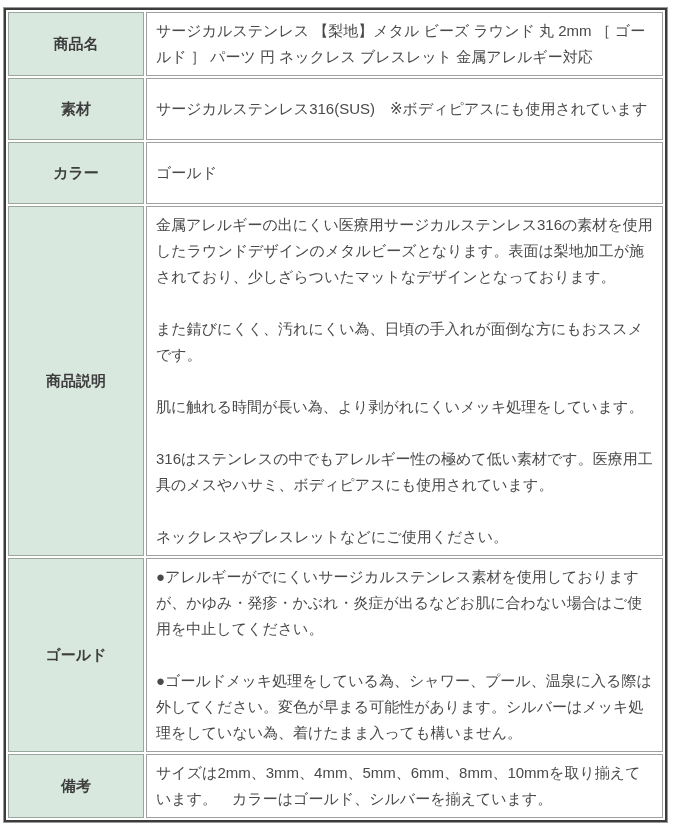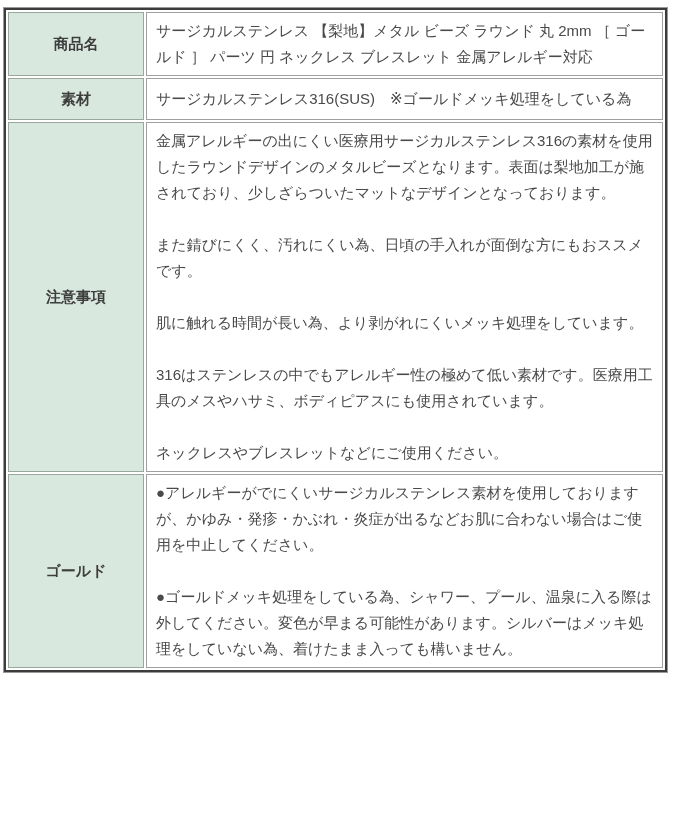--- a/index.html
+++ b/index.html
@@ -25,21 +25,21 @@
   table.spec th {
     width: 126px;
     background: #d9e8df;
     border: 1px solid #9ba69f;
     color: #3d3d3d;
     font-weight: bold;
     font-size: 15px;
     line-height: 20px;
     text-align: center;
     vertical-align: middle;
-    padding: 10px 4px;
+    padding: 20px 4px;
   }
   table.spec td {
     border: 1px solid #a0a0a0;
     color: #4a4a4a;
     font-size: 15px;
     line-height: 26px;
     padding: 5px 9px;
     vertical-align: middle;
     white-space: pre-line;
     overflow-wrap: break-word;
@@ -50,35 +50,43 @@
 
 <div class="page">
   <table class="spec">
     <tbody>
       <tr>
         <th>商品名</th>
         <td>サージカルステンレス 【梨地】メタル ビーズ ラウンド 丸 2mm ［ ゴールド ］ パーツ 円 ネックレス ブレスレット 金属アレルギー対応</td>
       </tr>
       <tr>
         <th>素材</th>
-        <td>サージカルステンレス316(SUS)　※ゴールドメッキ処理をしている為</td>
+        <td>サージカルステンレス316(SUS)　※ボディピアスにも使用されています</td>
       </tr>
       <tr>
-        <th>注意事項</th>
+        <th>カラー</th>
+        <td>ゴールド</td>
+      </tr>
+      <tr>
+        <th>商品説明</th>
         <td>金属アレルギーの出にくい医療用サージカルステンレス316の素材を使用したラウンドデザインのメタルビーズとなります。表面は梨地加工が施されており、少しざらついたマットなデザインとなっております。
 
 また錆びにくく、汚れにくい為、日頃の手入れが面倒な方にもおススメです。
 
 肌に触れる時間が長い為、より剥がれにくいメッキ処理をしています。
 
 316はステンレスの中でもアレルギー性の極めて低い素材です。医療用工具のメスやハサミ、ボディピアスにも使用されています。
 
 ネックレスやブレスレットなどにご使用ください。</td>
       </tr>
       <tr>
         <th>ゴールド</th>
         <td>●アレルギーがでにくいサージカルステンレス素材を使用しておりますが、かゆみ・発疹・かぶれ・炎症が出るなどお肌に合わない場合はご使用を中止してください。
 
 ●ゴールドメッキ処理をしている為、シャワー、プール、温泉に入る際は外してください。変色が早まる可能性があります。シルバーはメッキ処理をしていない為、着けたまま入っても構いません。</td>
       </tr>
+      <tr>
+        <th>備考</th>
+        <td>サイズは2mm、3mm、4mm、5mm、6mm、8mm、10mmを取り揃えています。　カラーはゴールド、シルバーを揃えています。</td>
+      </tr>
     </tbody>
   </table>
 </div>
 
 </body></html>

